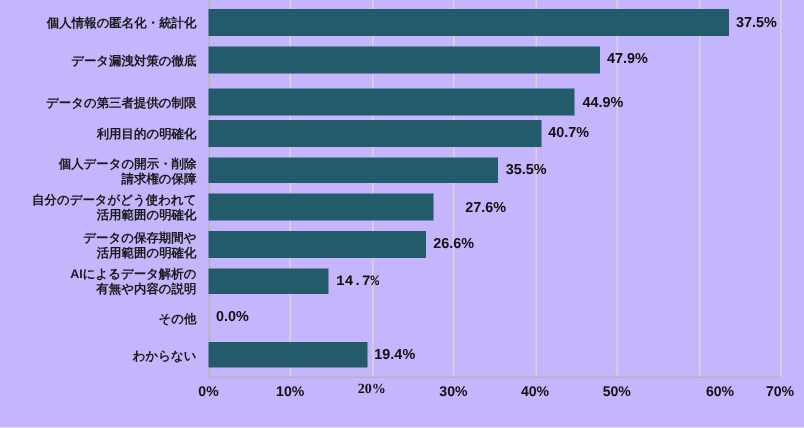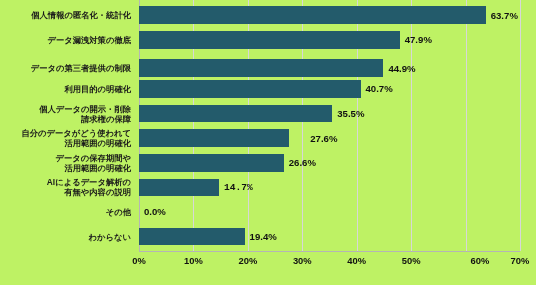--- a/index.html
+++ b/index.html
@@ -12,21 +12,21 @@
     height: 285px;
     overflow: hidden;
     font-family: "Liberation Sans", "DejaVu Sans", sans-serif;
     color: #1a1a1a;
   }
 
   #chart-root {
     position: relative;
     width: 536px;
     height: 285px;
-    background: #bef264;
+    background: #c4b5fd;
   }
 
   
   
   
   
 
   .plot-area {
     position: absolute;
     left: 139px;
@@ -151,21 +151,21 @@
         <div class="gridline" style="left: 381px;"></div>
       </div>
   </div>
   <div class="axis-baseline"></div>
 
   <div id="rows">
       <div class="row" style="top: 3px;">
         <div class="cat-label">個人情報の匿名化・統計化</div>
         <div class="bar-track">
           <div class="bar" style="width: 346.71px; background: rgb(35, 91, 107);"></div>
-          <div class="bar-value" style="left: 346.71px;">63.7%</div>
+          <div class="bar-value" style="left: 346.71px;">37.5%</div>
         </div>
       </div>
       <div class="row" style="top: 27.6px;">
         <div class="cat-label">データ漏洩対策の徹底</div>
         <div class="bar-track">
           <div class="bar" style="width: 260.713px; background: rgb(35, 91, 107);"></div>
           <div class="bar-value" style="left: 260.713px;">47.9%</div>
         </div>
       </div>
       <div class="row" style="top: 56px;">
@@ -225,21 +225,21 @@
         <div class="bar-track">
           <div class="bar" style="width: 105.591px; background: rgb(35, 91, 107);"></div>
           <div class="bar-value" style="left: 105.591px;">19.4%</div>
         </div>
       </div>
     </div>
 
   <div id="xticks">
       <div class="xtick" style="left: 139px;">0%</div>
       <div class="xtick" style="left: 193.429px;">10%</div>
-      <div class="xtick" style="left: 247.857px;">20%</div>
+      <div class="xtick" style="left: 247.857px; font-family: Liberation Serif, serif;">20%</div>
       <div class="xtick" style="left: 302.286px;">30%</div>
       <div class="xtick" style="left: 356.714px;">40%</div>
       <div class="xtick" style="left: 411.143px;">50%</div>
       <div class="xtick" style="left: 480px;">60%</div>
       <div class="xtick" style="left: 520px;">70%</div>
     </div>
 
   <div class="sample-note">n=1000</div>
 </div>
 

